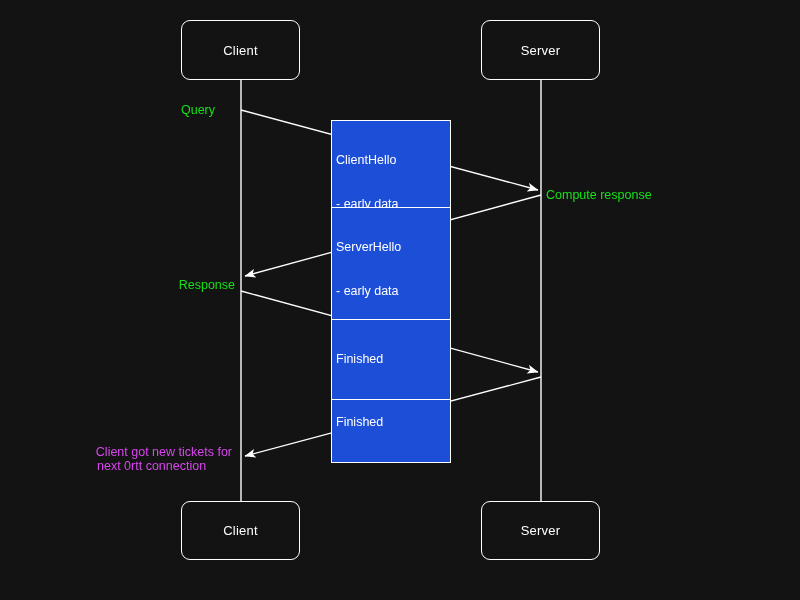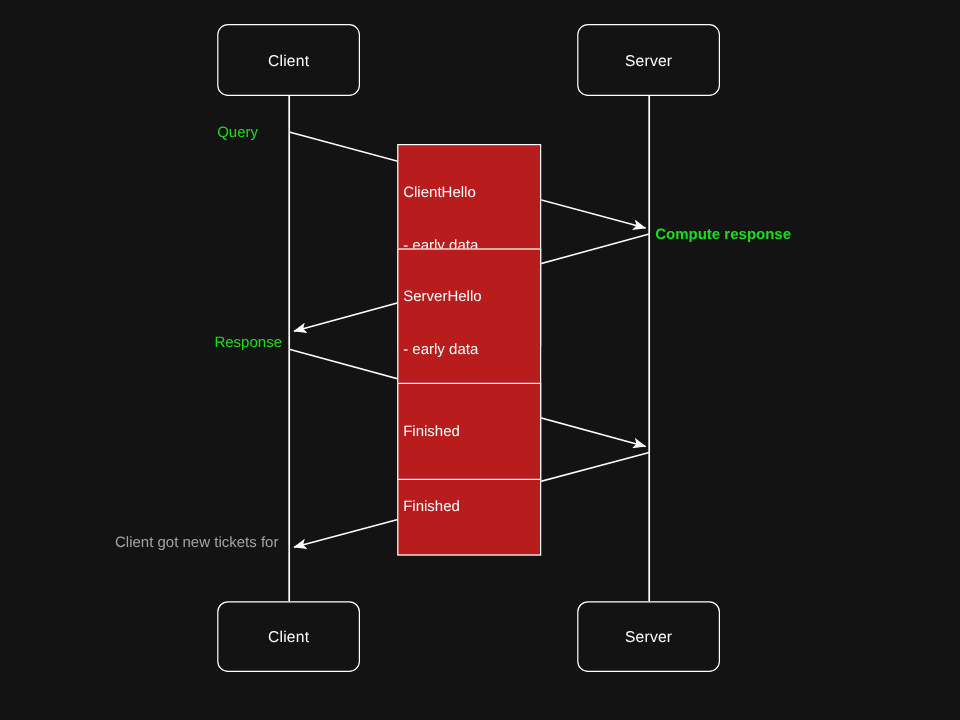--- a/index.html
+++ b/index.html
@@ -32,37 +32,37 @@
     display: flex;
     align-items: center;
     justify-content: center;
     font-size: 13px;
     letter-spacing: 0.2px;
   }
   .msg-box {
     position: absolute;
     box-sizing: border-box;
     border: 1.3px solid #ffffff;
-    background: #b91c1c;
+    background: #1d4ed8;
     color: #ffffff;
     font-size: 12.5px;
     line-height: 14.6px;
     padding: 3px 0 3px 4px;
     white-space: pre;
   }
   .msg-line { display: block; }
   .msg-line.green { color: #18e018; }
   .note {
     position: absolute;
     font-size: 12.5px;
     line-height: 14.6px;
     white-space: pre;
   }
   .note.green { color: #18e018; }
-  .note.white { color: #a3a3a3; }
+  .note.white { color: #d946ef; }
   .note.right-align { text-align: right; }
 </style>
 </head>
 <body>
 
 <div id="canvas">
 
   <svg class="svg-layer" viewBox="0 0 800 600" xmlns="http://www.w3.org/2000/svg">
     <defs>
       <marker id="arrowhead" markerWidth="11" markerHeight="9" refX="10.5" refY="4.5" orient="auto" markerUnits="userSpaceOnUse">
@@ -107,19 +107,20 @@
     <span class="msg-line">Finished</span>
   </div>
 
   <div class="msg-box" style="left:331px; top:319px; width:120px;">
     <span class="msg-line">Finished</span>
   </div>
 
 
   <div class="note green right-align" style="left:95px; top:103px; width:120px;">Query</div>
 
-  <div class="note green" style="left:546px; top:188px;font-weight:bold;">Compute response</div>
+  <div class="note green" style="left:546px; top:188px;">Compute response</div>
 
   <div class="note green right-align" style="left:115px; top:278px; width:120px;">Response</div>
 
   <div class="note white right-align" style="left:36px; top:445px; width:196px;">Client got new tickets for</div>
+  <div class="note white" style="left:97px; top:459px; width:196px;">next 0rtt connection</div>
 
 </div>
 
 </body></html>

